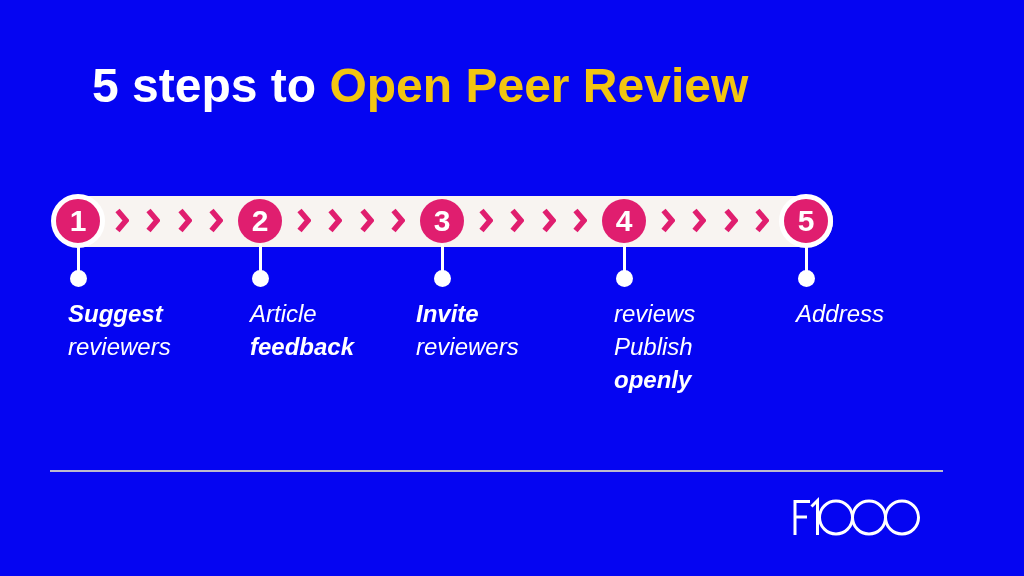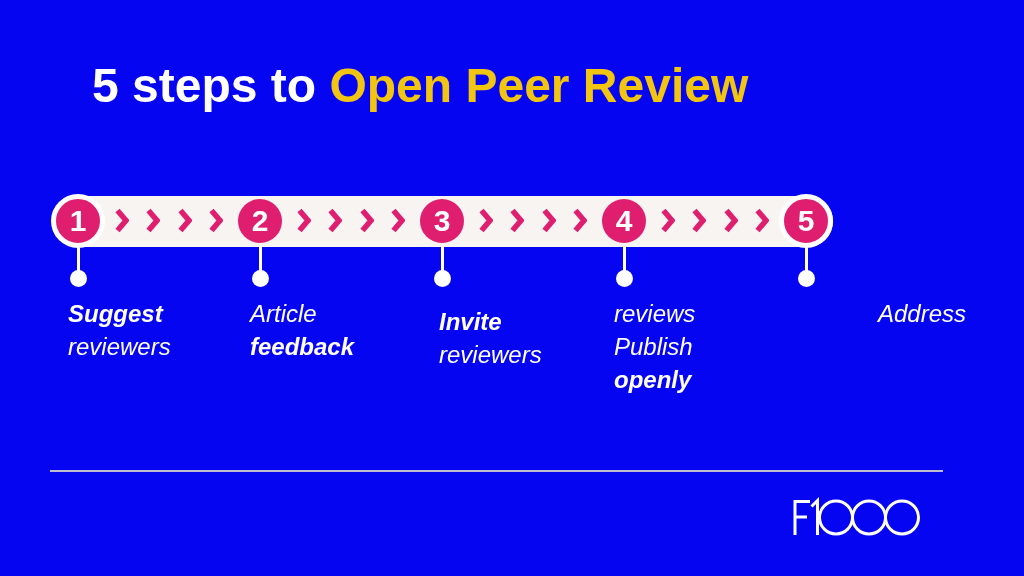--- a/index.html
+++ b/index.html
@@ -113,21 +113,21 @@
         <svg width="14" height="25" viewBox="0 0 14 25">
           <polyline points="2.5,2.5 11,12.5 2.5,22.5" fill="none" stroke="var(--pink)" stroke-width="5.5" stroke-linecap="butt" stroke-linejoin="miter"></polyline>
         </svg>
         <svg width="14" height="25" viewBox="0 0 14 25">
           <polyline points="2.5,2.5 11,12.5 2.5,22.5" fill="none" stroke="var(--pink)" stroke-width="5.5" stroke-linecap="butt" stroke-linejoin="miter"></polyline>
         </svg>
       </div>
       <div class="stem" style="left: 440.5px;"></div>
       <div class="dot" style="left: 433.5px;"></div>
       <div class="step-circle inner" style="left: 420px;">3</div>
-      <div class="step-label" style="left: 439px; margin-top: 8px;">
+      <div class="step-label" style="left: 416px;">
         <div class="ln-bold">Invite</div>
         <div class="ln">reviewers</div>
       </div>
       <div class="chevrons" style="left: 661px;">
         <svg width="14" height="25" viewBox="0 0 14 25">
           <polyline points="2.5,2.5 11,12.5 2.5,22.5" fill="none" stroke="var(--pink)" stroke-width="5.5" stroke-linecap="butt" stroke-linejoin="miter"></polyline>
         </svg>
         <svg width="14" height="25" viewBox="0 0 14 25">
           <polyline points="2.5,2.5 11,12.5 2.5,22.5" fill="none" stroke="var(--pink)" stroke-width="5.5" stroke-linecap="butt" stroke-linejoin="miter"></polyline>
         </svg>
@@ -142,21 +142,21 @@
       <div class="dot" style="left: 615.5px;"></div>
       <div class="step-circle inner" style="left: 602px;">4</div>
       <div class="step-label" style="left: 614px;">
         <div class="ln">reviews</div>
         <div class="ln">Publish</div>
         <div class="ln-bold">openly</div>
       </div>
       <div class="stem" style="left: 804.5px;"></div>
       <div class="dot" style="left: 797.5px;"></div>
       <div class="step-circle ringed" style="left: 779px;">5</div>
-      <div class="step-label" style="left: 796px; text-align: right;">
+      <div class="step-label" style="left: 796px;">
         <div class="ln">Address</div>
       </div>
     </div>
 
   <div class="divider"></div>
 
 
   <div class="logo" aria-label="F1000">
     <svg width="140" height="56" viewBox="0 0 140 56">
       <g fill="none" stroke="#FFFFFF" stroke-width="3">

